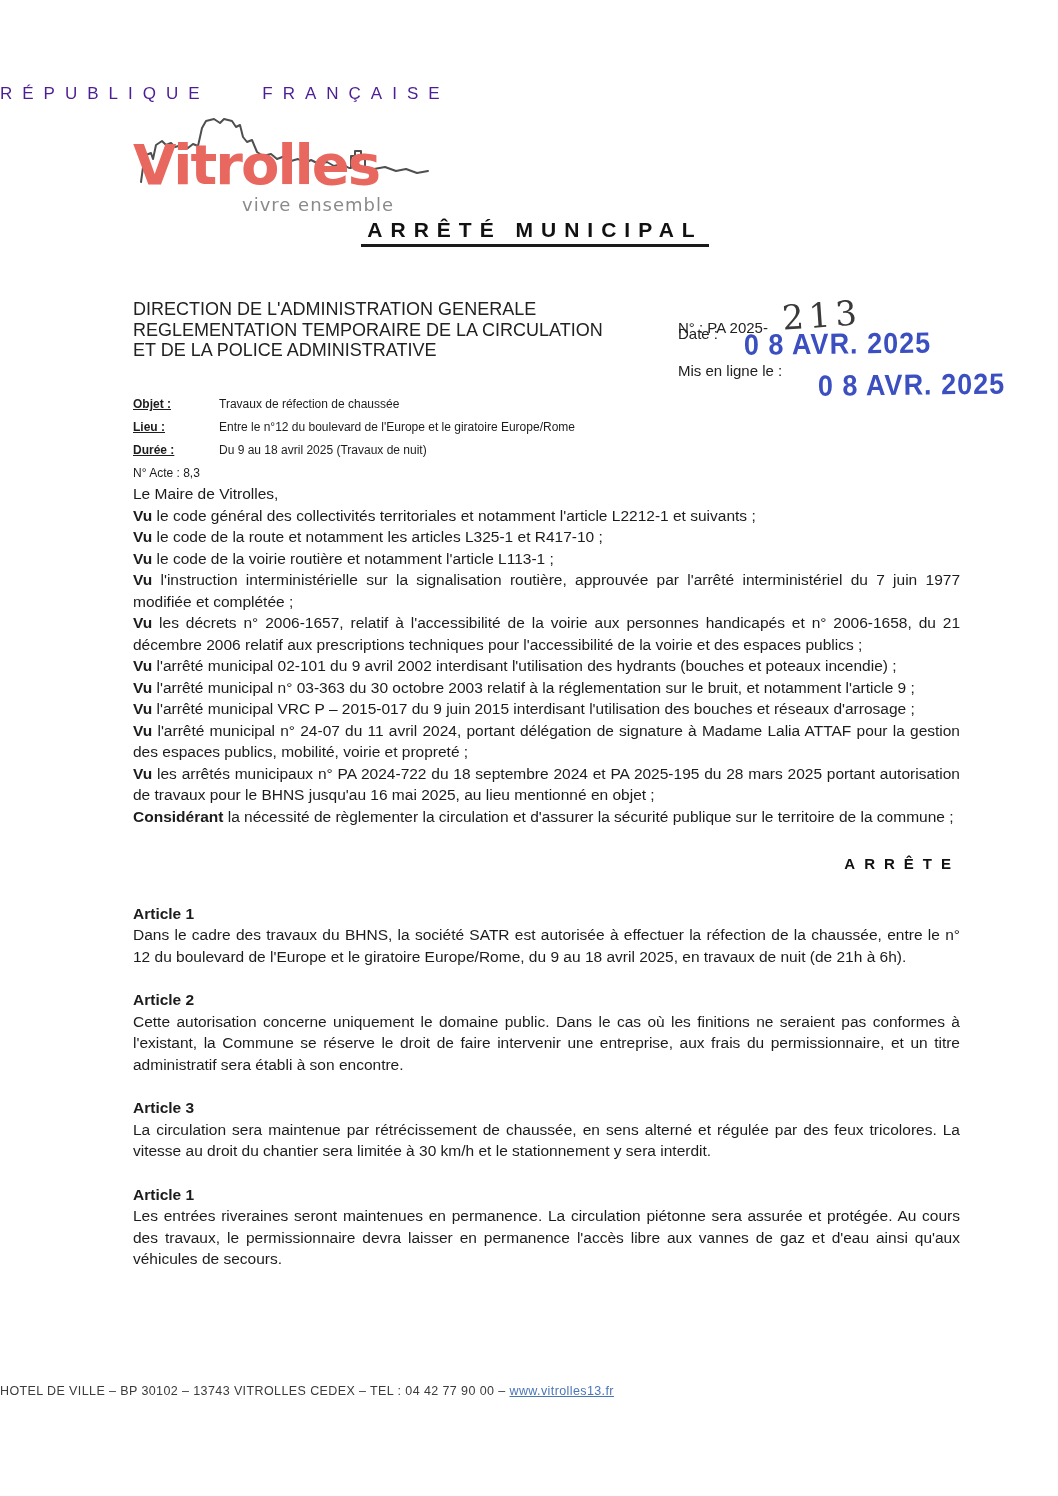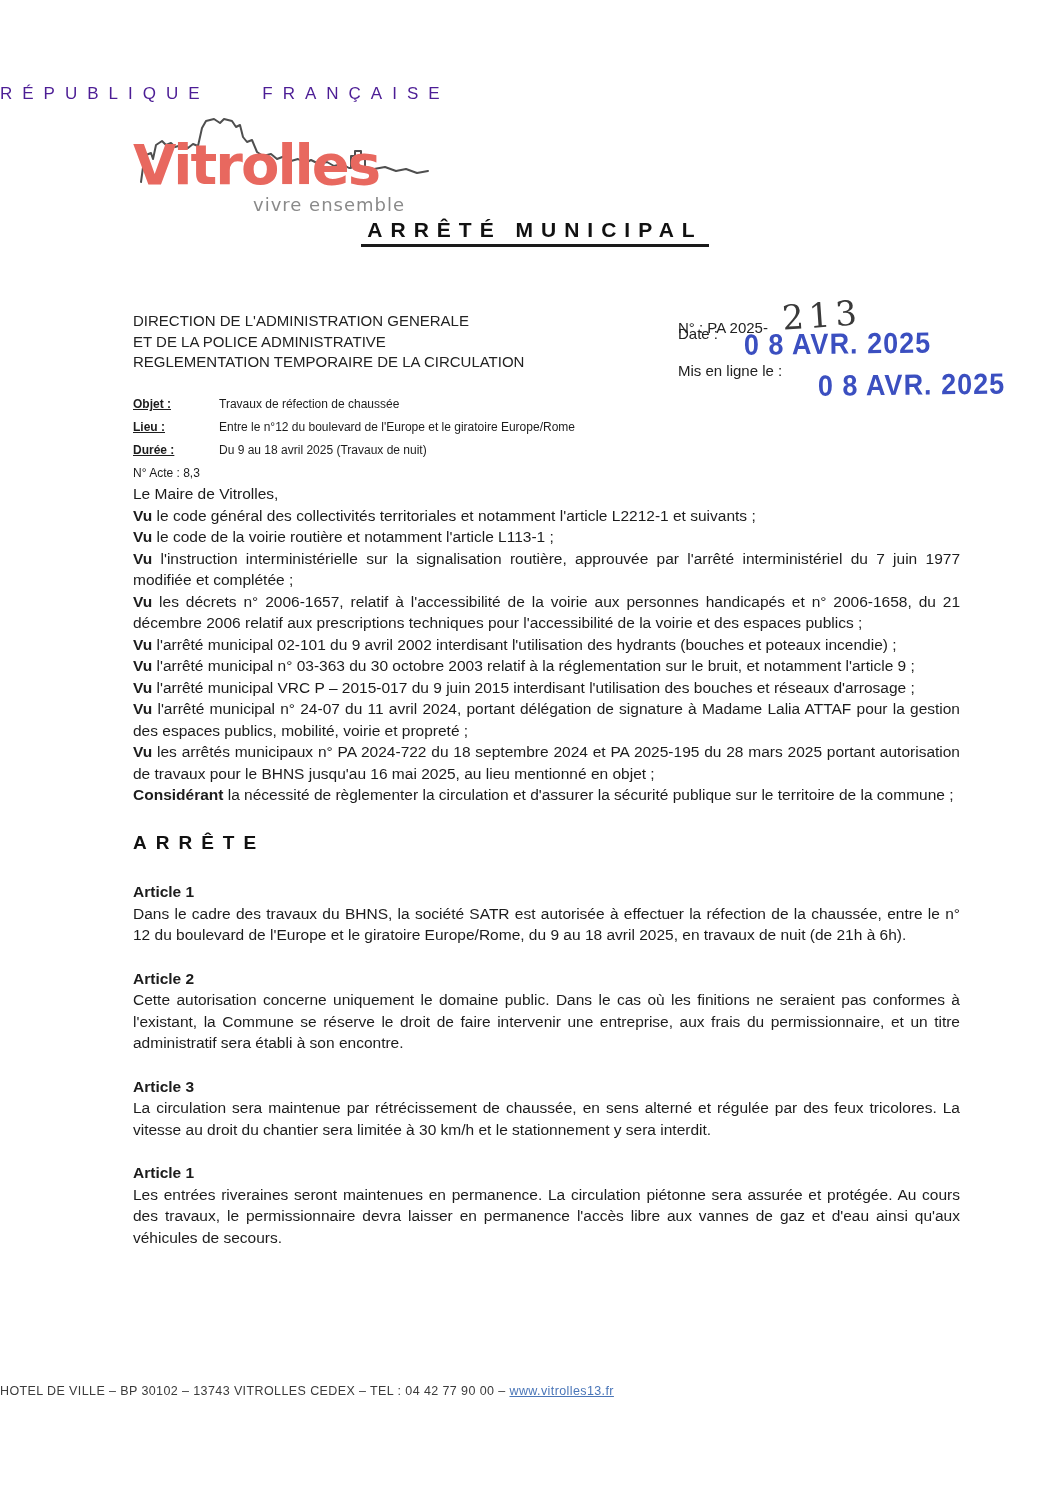--- a/index.html
+++ b/index.html
@@ -13,30 +13,30 @@
   }
   
   .logo{position:absolute;left:133px;top:104px;width:330px;}
   .logo .skyline{position:absolute;left:5px;top:4px;}
   .logo-name{
     position:absolute;left:0;top:28px;
     font-family:"DejaVu Sans",sans-serif;font-weight:bold;font-size:56px;
     letter-spacing:-2px;color:#e8685f;
   }
   .logo-tagline{
-    position:absolute;left:120px;top:90px;font-size:18px;color:#8a8a8a;
+    position:absolute;left:109px;top:90px;font-size:18px;color:#8a8a8a;
     font-family:"DejaVu Sans",sans-serif;letter-spacing:1px;
   }
   .doc-title{position:absolute;top:218px;left:0;width:100%;text-align:center;margin-left:6px;}
   .doc-title span{
     font-weight:bold;font-size:21px;letter-spacing:8px;color:#111;
     border-bottom:3px solid #1a1a1a;padding:0 6px 3px 6px;
   }
   
-  .admin-left{position:absolute;left:133px;top:299px;font-size:15px;line-height:20.5px;color:#222;margin-top:12px;}
+  .admin-left{position:absolute;left:133px;top:299px;font-size:18px;line-height:20.5px;color:#222;}
   .admin-right{position:absolute;left:678px;top:299px;width:340px;font-size:15px;color:#222;}
   .numero-line{position:absolute;left:0;top:2px;white-space:nowrap;}
   .handwritten{
     display:inline-block;font-family:"DejaVu Serif",serif;font-size:34px;
     letter-spacing:5px;color:#3a3a3a;transform:rotate(-4deg);
     position:relative;top:-6px;margin-left:14px;
   }
   .date-line{position:absolute;left:0;top:26px;}
   .online-line{position:absolute;left:0;top:63px;}
   .stamp{
@@ -55,21 +55,21 @@
   .meta-acte{font-weight:normal;}
   
   .content{
     position:absolute;left:133px;top:483px;width:827px;
     font-size:15.5px;line-height:21.5px;text-align:justify;color:#1c1c1c;
   }
   .salutation{margin:0 0 22px 0;}
   .content p{margin:0;}
   .content p b{font-weight:bold;}
   .arrete-heading{
-    text-align:left;font-weight:bold;font-size:19px;letter-spacing:9px;
+    text-align:right;font-weight:bold;font-size:15px;letter-spacing:9px;
     margin:26px 0 28px 0;color:#111;
   }
   .article{margin-bottom:22px;}
   .article-heading{font-weight:bold;margin:0;}
   
   .footer{
     position:absolute;left:0;top:1384px;width:100%;text-align:left;
     font-size:12.5px;color:#3a3a3a;letter-spacing:0.4px;
   }
   .footer a{color:#4a76b8;text-decoration:underline;}
@@ -88,22 +88,22 @@
     <div class="logo-name">Vitrolles</div>
     <div class="logo-tagline">vivre ensemble</div>
   </div>
 
   <div class="doc-title">
     <span>ARRÊTÉ MUNICIPAL</span>
   </div>
 
   <div class="admin-left">
     <div>DIRECTION DE L'ADMINISTRATION GENERALE</div>
+    <div>REGLEMENTATION TEMPORAIRE DE LA CIRCULATION</div>
     <div>ET DE LA POLICE ADMINISTRATIVE</div>
-    <div>REGLEMENTATION TEMPORAIRE DE LA CIRCULATION</div>
   </div>
 
   <div class="admin-right">
     <div class="numero-line">
       <span>N° : PA 2025-</span><span class="handwritten">213</span>
     </div>
     <div class="date-line">Date :</div>
     <div class="stamp stamp-date">0 8 AVR. 2025</div>
     <div class="online-line">Mis en ligne le :</div>
     <div class="stamp stamp-online">0 8 AVR. 2025</div>
@@ -124,20 +124,21 @@
     </div>
     <div class="meta-row meta-acte">
       <span>N° Acte : 8,3</span>
     </div>
   </div>
 
   <div class="content">
     <p class="salutation">Le Maire de Vitrolles,</p>
 
     <p><b>Vu</b><span> le code général des collectivités territoriales et notamment l'article L2212-1 et suivants ;</span></p>
+    <p><b>Vu</b><span> le code de la route et notamment les articles L325-1 et R417-10 ;</span></p>
     <p><b>Vu</b><span> le code de la voirie routière et notamment l'article L113-1 ;</span></p>
     <p><b>Vu</b><span> l'instruction interministérielle sur la signalisation routière, approuvée par l'arrêté interministériel du 7 juin 1977 modifiée et complétée ;</span></p>
     <p><b>Vu</b><span> les décrets n° 2006-1657, relatif à l'accessibilité de la voirie aux personnes handicapés et n° 2006-1658, du 21 décembre 2006 relatif aux prescriptions techniques pour l'accessibilité de la voirie et des espaces publics ;</span></p>
     <p><b>Vu</b><span> l'arrêté municipal 02-101 du 9 avril 2002 interdisant l'utilisation des hydrants (bouches et poteaux incendie) ;</span></p>
     <p><b>Vu</b><span> l'arrêté municipal n° 03-363 du 30 octobre 2003 relatif à la réglementation sur le bruit, et notamment l'article 9 ;</span></p>
     <p><b>Vu</b><span> l'arrêté municipal VRC P – 2015-017 du 9 juin 2015 interdisant l'utilisation des bouches et réseaux d'arrosage ;</span></p>
     <p><b>Vu</b><span> l'arrêté municipal n° 24-07 du 11 avril 2024, portant délégation de signature à Madame Lalia ATTAF pour la gestion des espaces publics, mobilité, voirie et propreté ;</span></p>
     <p><b>Vu</b><span> les arrêtés municipaux n° PA 2024-722 du 18 septembre 2024 et PA 2025-195 du 28 mars 2025 portant autorisation de travaux pour le BHNS jusqu'au 16 mai 2025, au lieu mentionné en objet ;</span></p>
     <p><b>Considérant</b><span> la nécessité de règlementer la circulation et d'assurer la sécurité publique sur le territoire de la commune ;</span></p>
 

